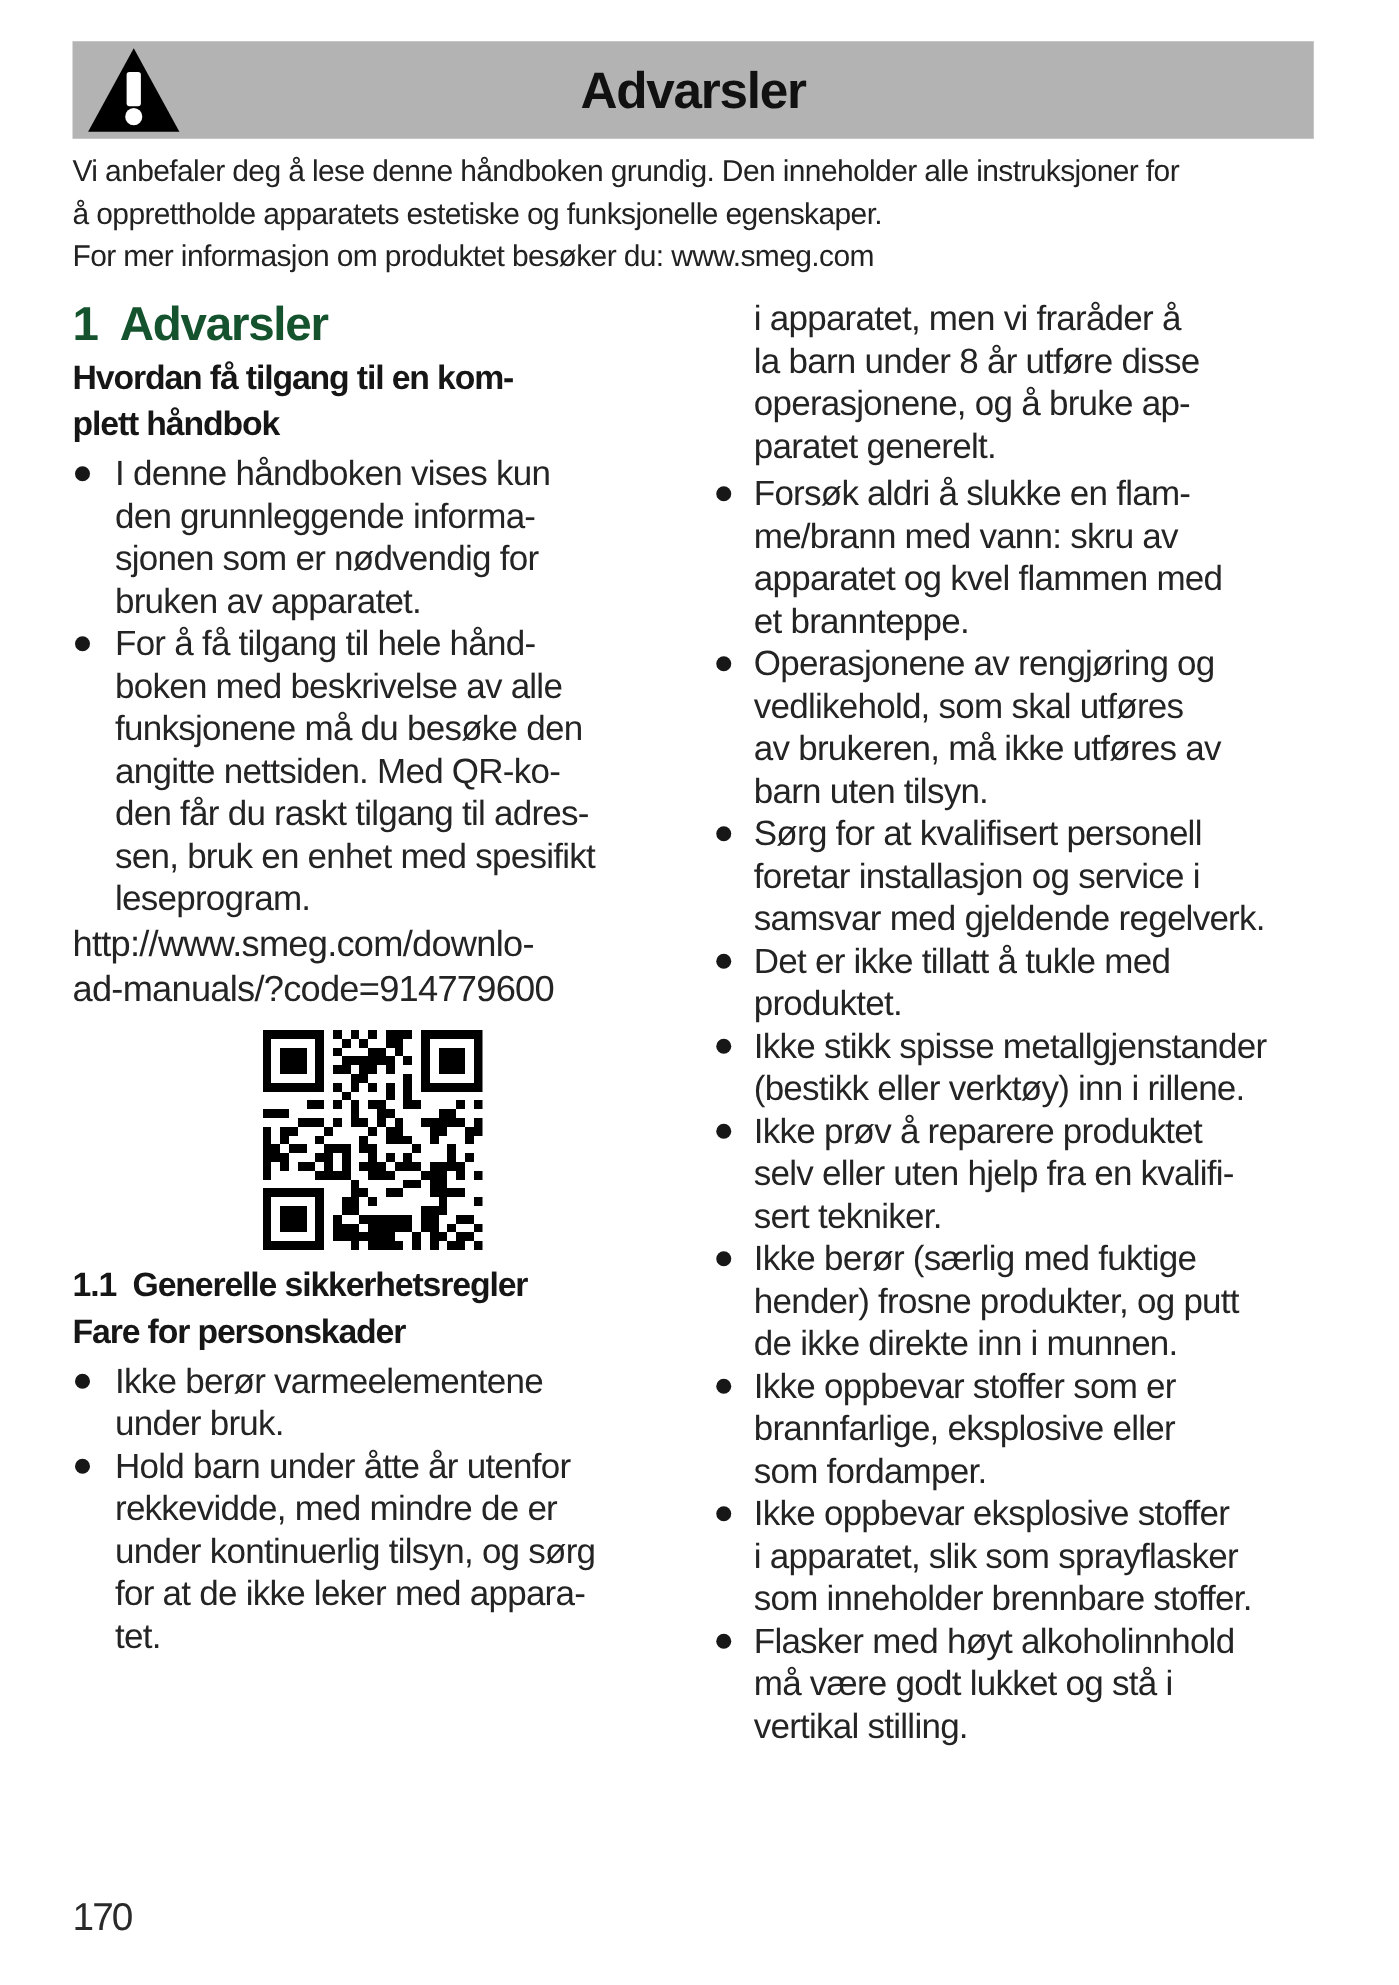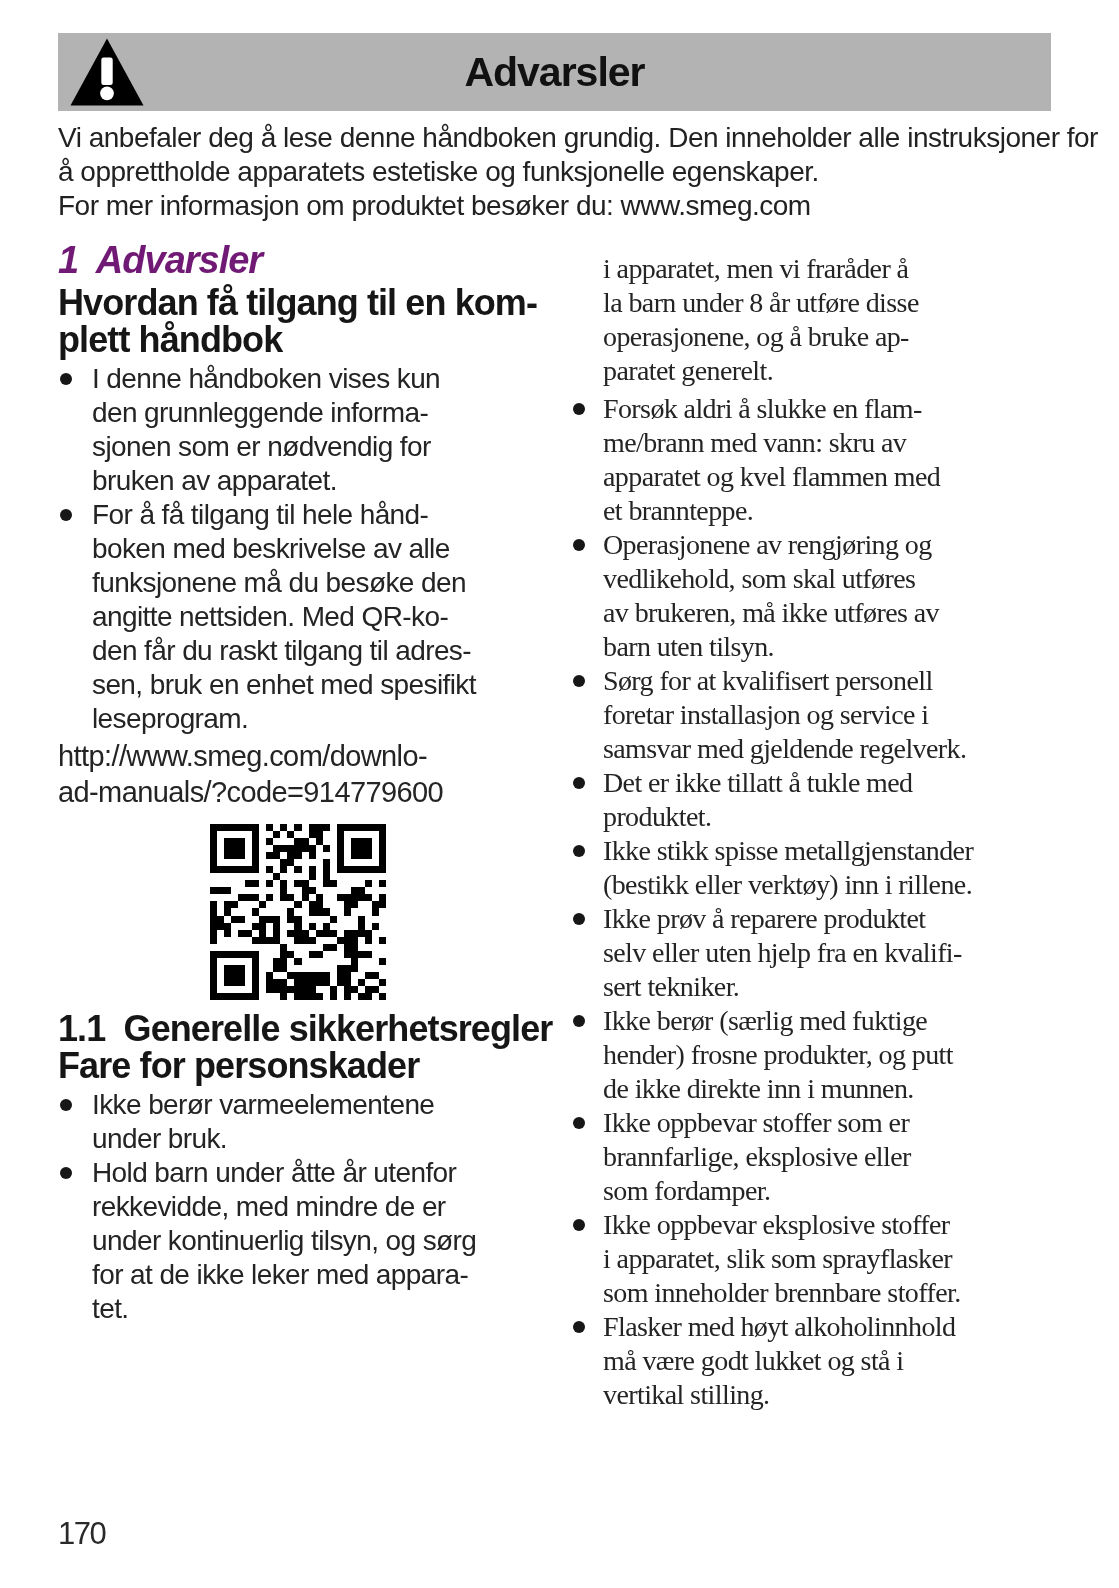--- a/index.html
+++ b/index.html
@@ -22,33 +22,33 @@
   .warn-title{
     position:absolute;left:0;top:0;width:100%;height:100%;
     display:flex;align-items:center;justify-content:center;
     font-size:41px;font-weight:700;letter-spacing:-1px;color:#111;
     white-space:pre;
     border-radius:17px;
   }
   
   .intro{
     position:absolute;left:58px;top:121px;width:1020px;
-    font-size:28px;line-height:34px;letter-spacing:-0.5px;
+    font-size:24px;line-height:34px;letter-spacing:-0.5px;
     white-space:pre;color:#222;
   }
   
   .col-left{position:absolute;left:58px;top:238px;width:478px;}
-  .col-right{position:absolute;left:573px;top:252px;width:530px;font-family:Liberation Serif, serif;}
+  .col-right{position:absolute;left:573px;top:238px;width:530px;}
 
   .h1{
-    font-size:38px;font-weight:700;letter-spacing:-1px;color:#701a75;
-    line-height:44px;margin:0;white-space:pre;font-style:italic;
+    font-size:38px;font-weight:700;letter-spacing:-1px;color:#14532d;
+    line-height:44px;margin:0;white-space:pre;
   }
   .h2{
-    font-size:36px;font-weight:700;letter-spacing:-0.9px;color:#161616;
+    font-size:27px;font-weight:700;letter-spacing:-0.9px;color:#161616;
     line-height:37px;margin:2px 0 0 0;white-space:pre;
   }
   .body-text{
     font-size:28px;line-height:34px;letter-spacing:-0.6px;color:#242424;
   }
   ul.blist{list-style:none;margin:4px 0 0 0;padding:0;}
   ul.blist li{
     position:relative;padding-left:34px;margin:0;
     white-space:pre;
   }

